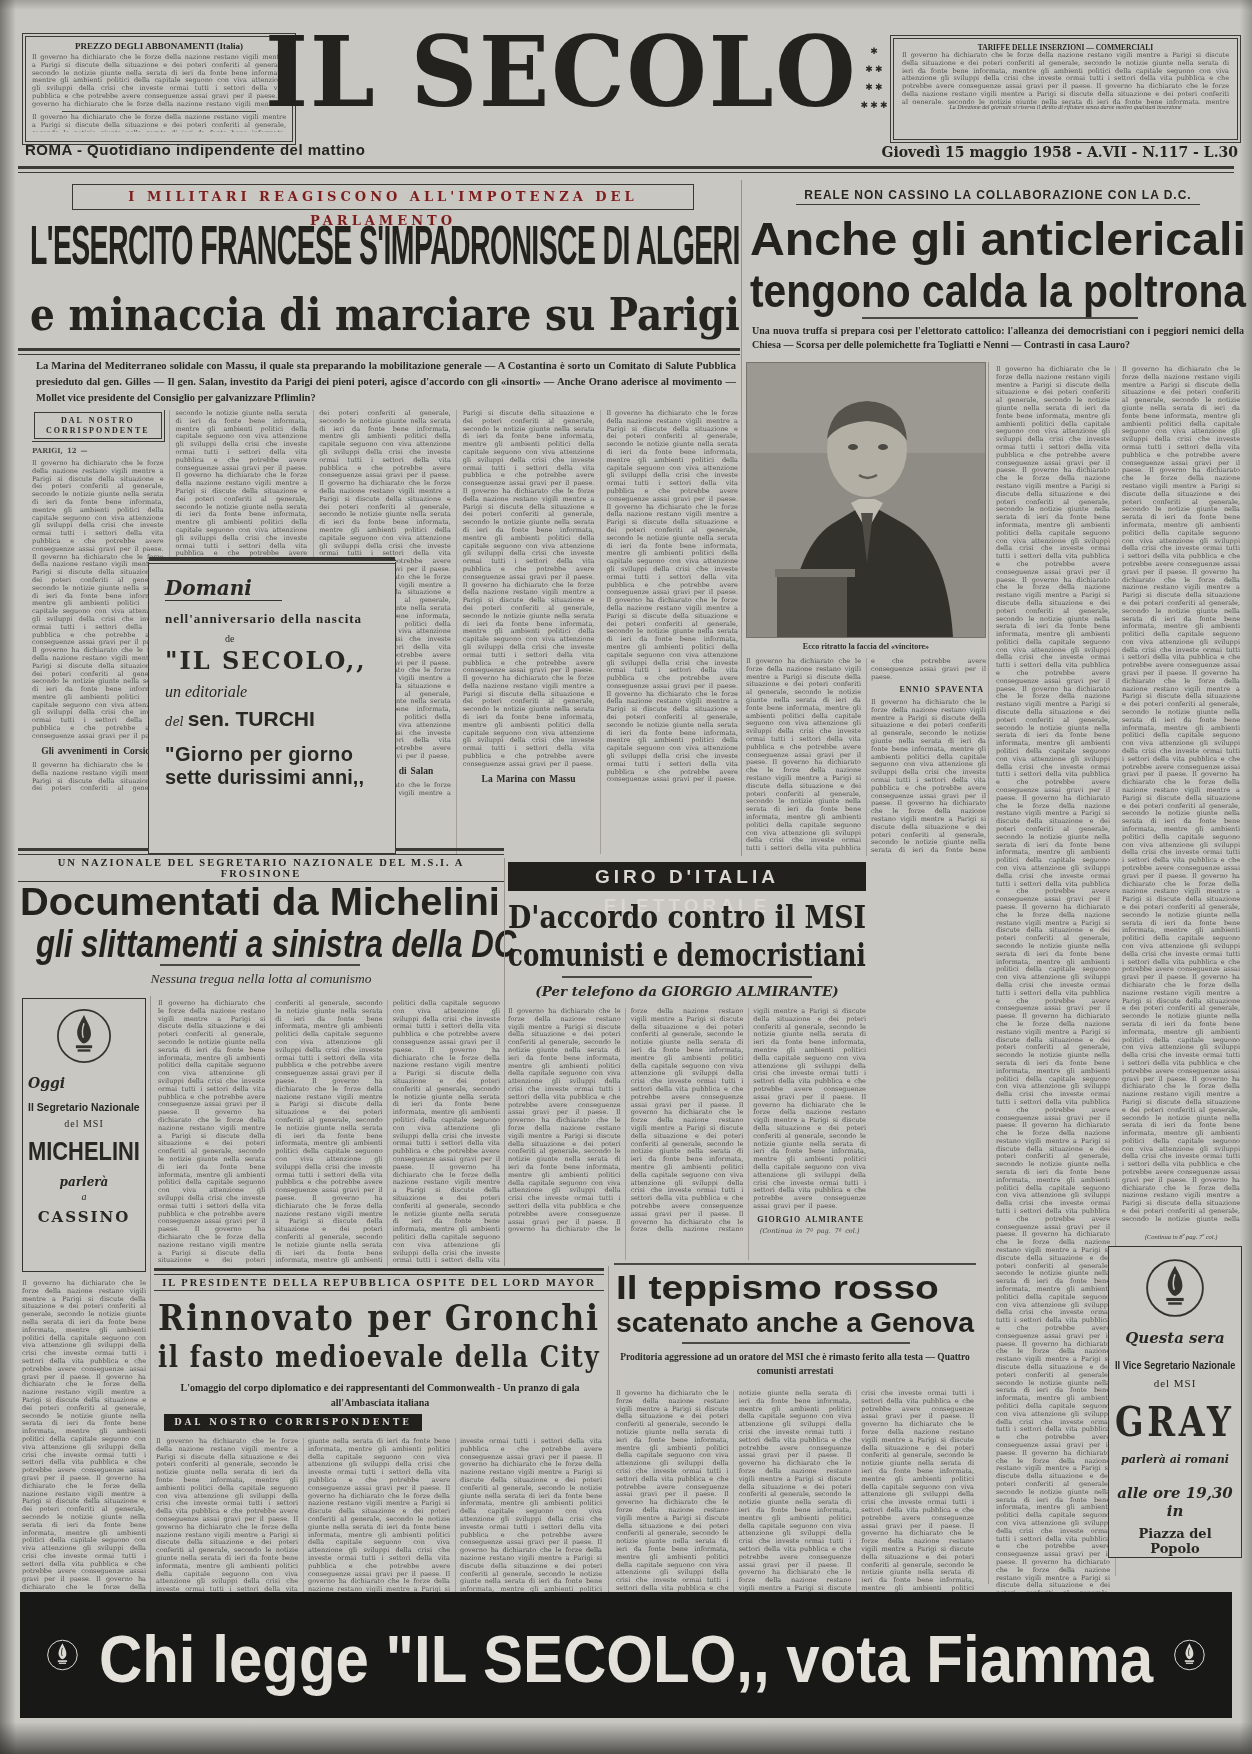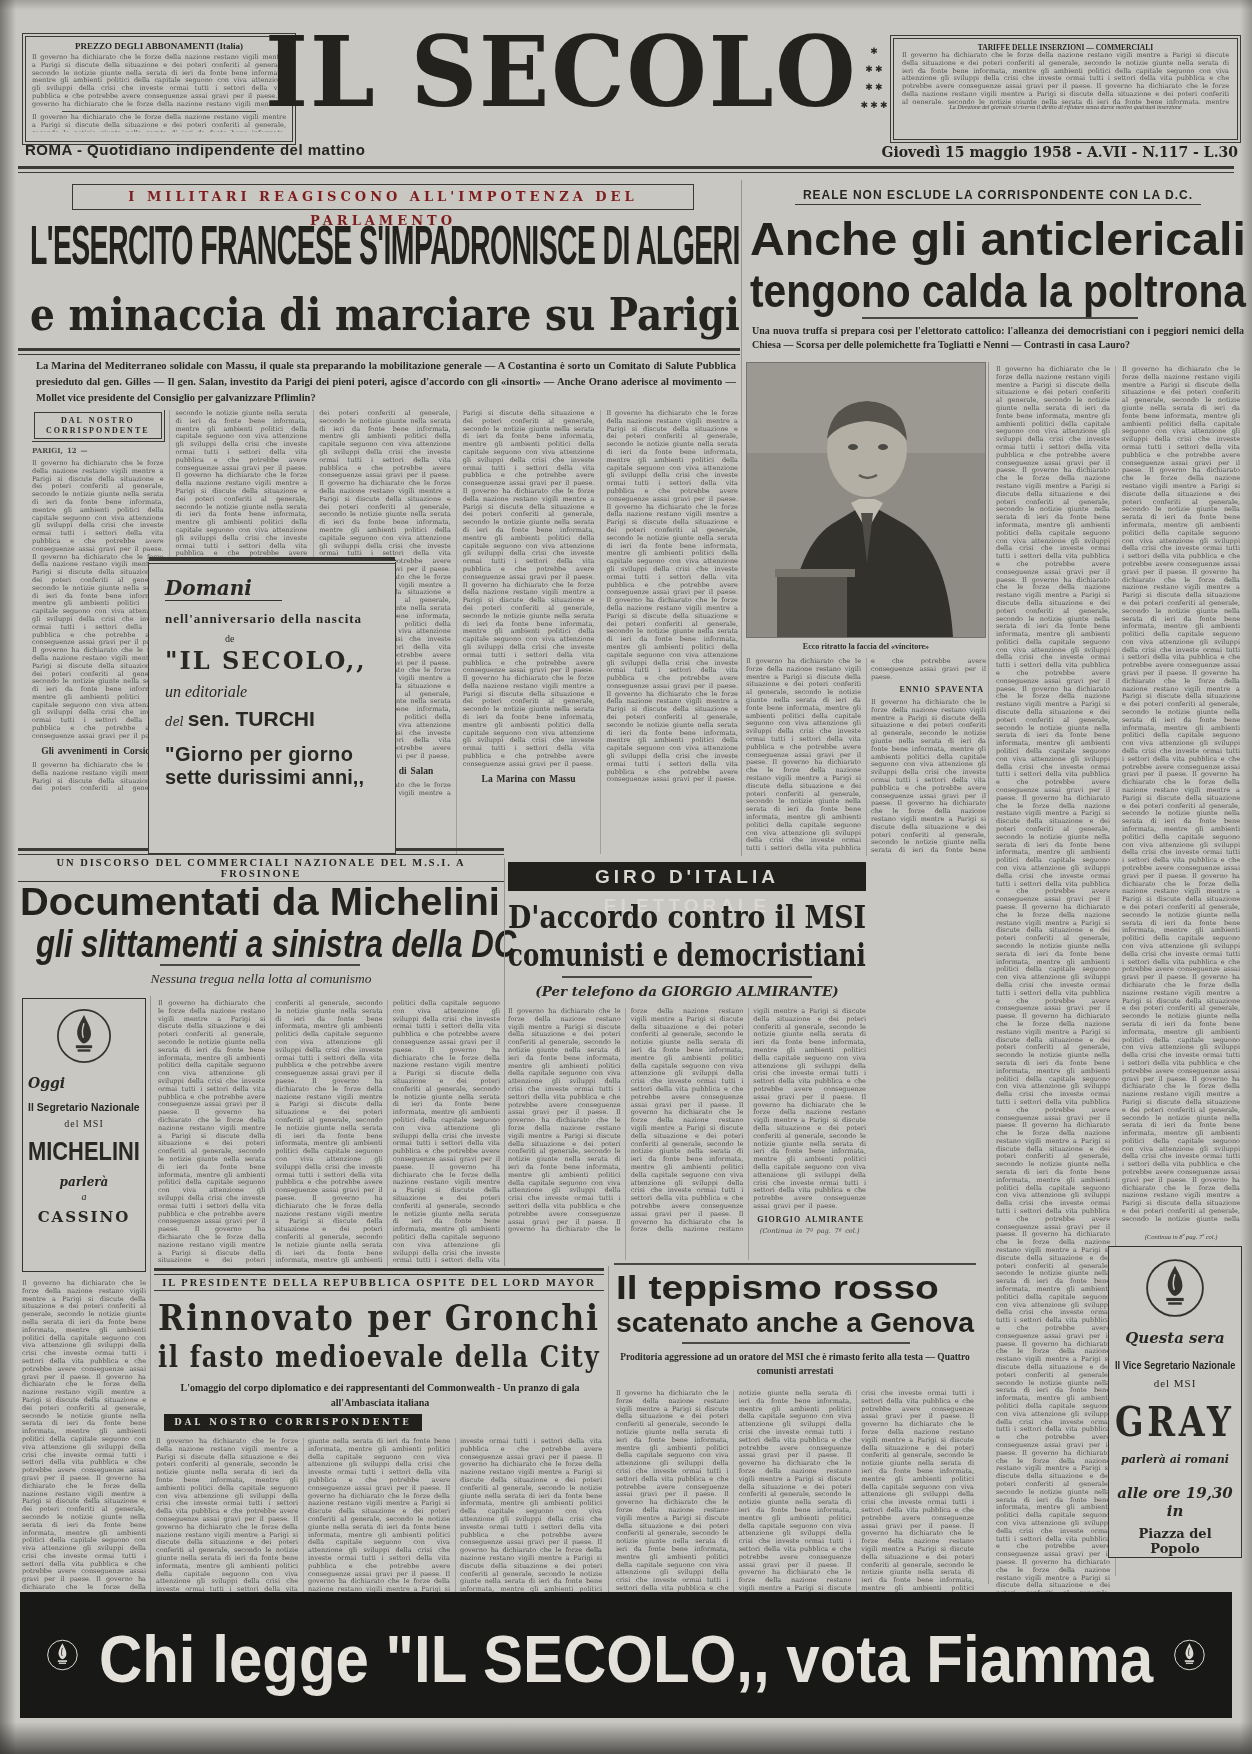--- a/index.html
+++ b/index.html
@@ -108,21 +108,21 @@
     <div style="font-size:16px;font-style:italic;margin-top:8px;">un editoriale</div>
     <div style="margin-top:6px;">
       <span class="serif" style="font-size:12px;font-style:italic;">del</span>
       <span class="sans" style="font-size:21px;font-weight:bold;">sen. TURCHI</span>
     </div>
     <div class="sans" style="font-size:20px;font-weight:bold;margin-top:12px;letter-spacing:.5px;">"Giorno per giorno</div>
     <div class="sans" style="font-size:20px;font-weight:bold;">sette durissimi anni,,</div>
   </div>
 
   <div class="abs sans" style="left:752px;top:188px;width:492px;text-align:center;font-size:12px;font-weight:bold;letter-spacing:1px;color:#28261f;">
-    <span class="kline">REALE NON ESCLUDE LA CORRISPONDENTE CON LA D.C.</span>
+    <span class="kline">REALE NON CASSINO LA COLLABORAZIONE CON LA D.C.</span>
   </div>
   <div class="abs" style="left:750px;top:212px;width:496px;height:50px;">
     <span class="fit sans" style="font-size: 42px; font-weight: bold; color: rgb(36, 34, 29); transform: scale(1.14815, 1.12);">Anche gli anticlericali</span>
   </div>
   <div class="abs" style="left:750px;top:264px;width:496px;height:50px;">
     <span class="fit sans" style="font-size: 42px; font-weight: bold; color: rgb(36, 34, 29); transform: scale(0.970646, 1.12);">tengono calda la poltrona</span>
   </div>
   <div class="abs hr1" style="left:862px;top:317px;width:276px;"></div>
   <div class="abs" style="left:752px;top:324px;width:492px;height:36px;font-size:10px;font-weight:bold;line-height:1.35;text-align:justify;color:#2c2a25;">Una nuova truffa si prepara così per l'elettorato cattolico: l'alleanza dei democristiani con i peggiori nemici della Chiesa — Scorsa per delle polemichette fra Togliatti e Nenni — Contrasti in casa Lauro?</div>
 
@@ -173,21 +173,21 @@
     <div style="width:100%;text-align:left;margin-top:8px;">
       <span class="fit serif" style="font-size: 36px; font-weight: bold; letter-spacing: 4px; transform: scale(0.930233, 1.15);">GRAY</span>
     </div>
     <div class="serif" style="font-size:11px;font-style:italic;font-weight:bold;margin-top:14px;">parlerà ai romani</div>
     <div class="serif" style="font-size:15px;font-style:italic;font-weight:bold;margin-top:18px;">alle ore 19,30 in</div>
     <div class="serif" style="font-size:13px;font-weight:bold;margin-top:6px;">Piazza del Popolo</div>
   </div>
 
   <div class="abs hr2" style="left:18px;top:848px;width:486px;"></div>
   <div class="abs" style="left:18px;top:857px;width:486px;text-align:center;font-size:10.5px;font-weight:bold;letter-spacing:2px;color:#28261f;">
-    <span class="kline">UN DISCORSO DEL COMMERCIALI NAZIONALE DEL M.S.I. A FROSINONE</span>
+    <span class="kline">UN NAZIONALE DEL SEGRETARIO NAZIONALE DEL M.S.I. A FROSINONE</span>
   </div>
   <div class="abs" style="left:20px;top:880px;width:480px;height:42px;">
     <span class="fit sans" style="font-size: 34px; font-weight: bold; color: rgb(36, 34, 29); transform: scale(1.17073, 1.12);">Documentati da Michelini</span>
   </div>
   <div class="abs" style="left:36px;top:922px;width:480px;height:42px;font-style:italic;">
     <span class="fit sans" style="font-size: 34px; font-weight: bold; color: rgb(36, 34, 29); transform: scale(0.917782, 1.12);">gli slittamenti a sinistra della DC</span>
   </div>
   <div class="abs hr1" style="left:160px;top:964px;width:200px;height:1.5px;"></div>
   <div class="abs" style="left:18px;top:971px;width:486px;text-align:center;font-size:13.5px;font-style:italic;color:#302e28;">Nessuna tregua nella lotta al comunismo</div>
 

